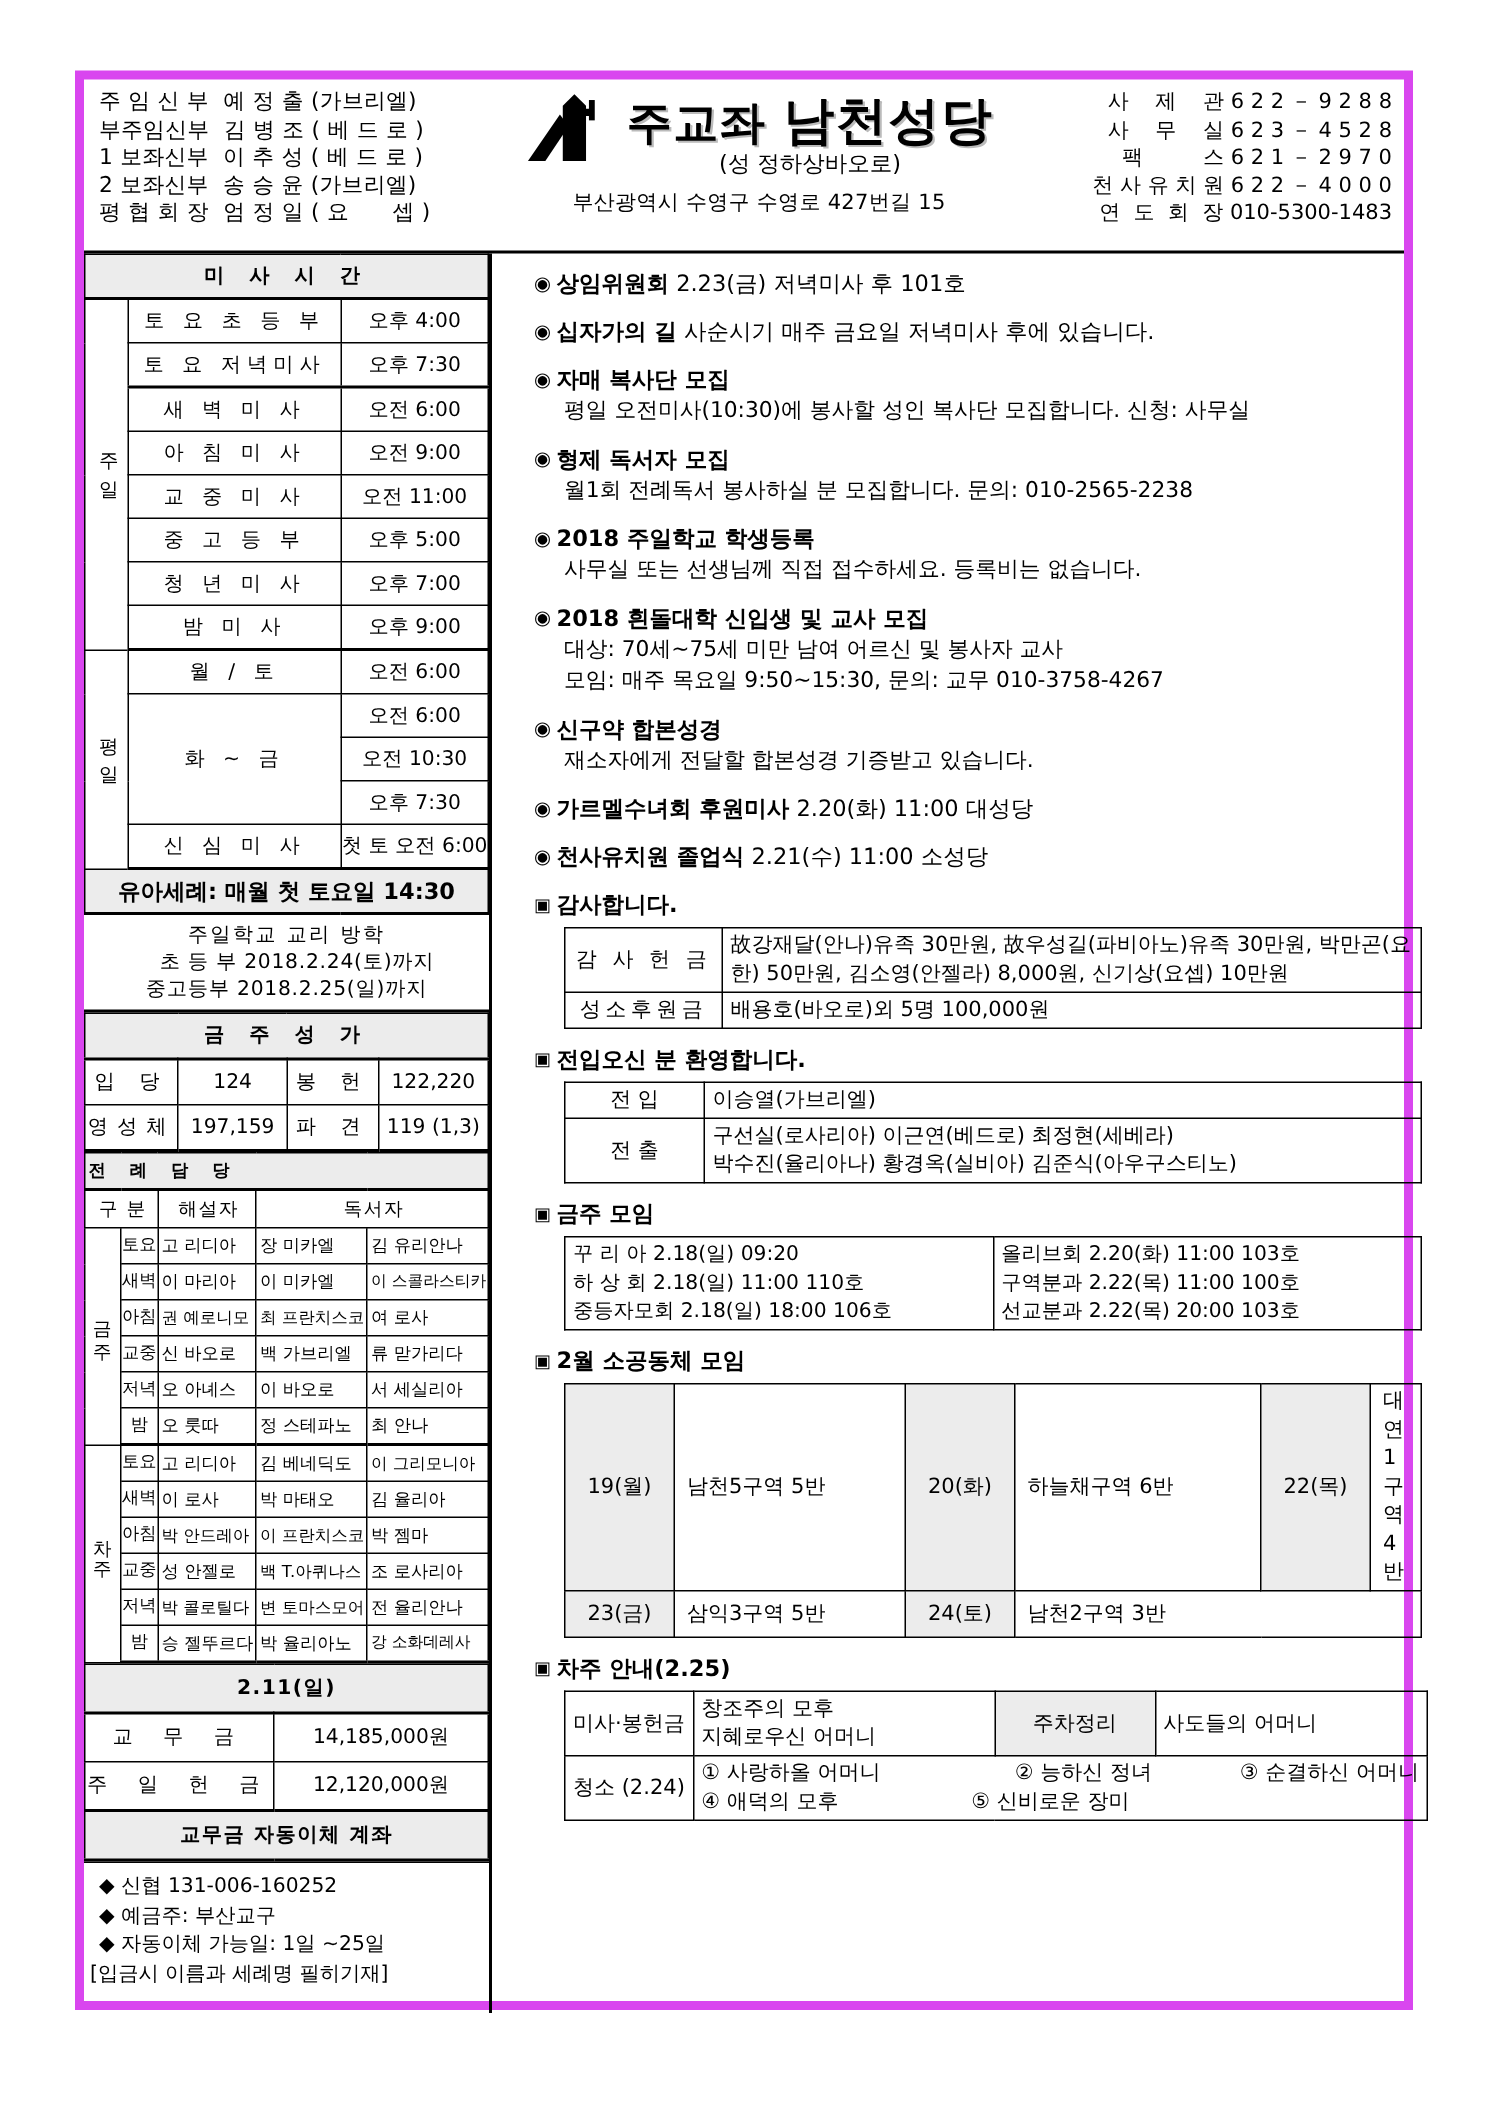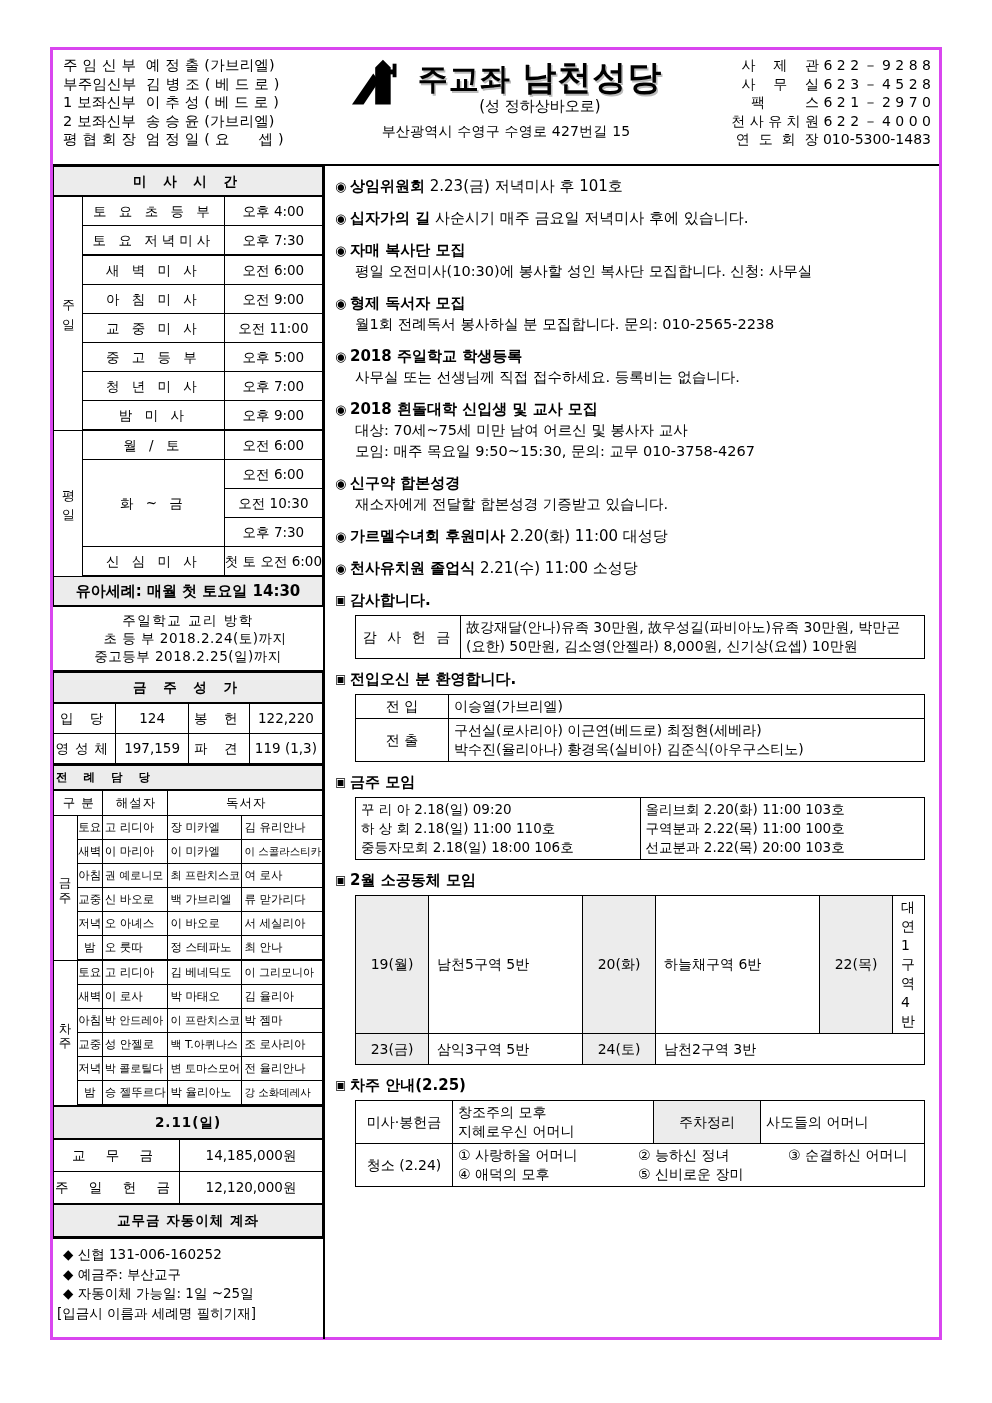--- a/index.html
+++ b/index.html
@@ -7,21 +7,21 @@
     width:992px;height:1403px;
     font-family:"DejaVu Sans","Liberation Sans",sans-serif;
     color:#000;
     -webkit-font-smoothing:none;
   }
   .page{position:relative;width:992px;height:1403px;box-sizing:border-box;}
 
   
   .frame{
     position:absolute;left:50px;top:47px;width:892px;height:1293px;
-    border:3px solid #d946ef;box-sizing:border-box;
+    border:6px solid #d946ef;box-sizing:border-box;
   }
 
   
   .header{
     display:flex;align-items:stretch;
     border-bottom:2px solid #000;
     height:116px;box-sizing:border-box;
   }
   .hdr-left{
     width:278px;padding:6px 0 0 10px;box-sizing:border-box;
@@ -41,21 +41,21 @@
   .ch-title .big{font-size:34px;}
   .ch-sub{font-size:15px;font-weight:normal;margin-top:-4px;letter-spacing:0px;}
   .ch-addr{font-size:14px;margin-top:7px;letter-spacing:.2px;}
   .hdr-right{
     width:258px;padding:6px 8px 0 0;box-sizing:border-box;
     font-size:14px;line-height:18.5px;text-align:right;
   }
   .hdr-right .row{white-space:pre;}
 
   
-  .body{display:flex;align-items:flex-start;height:1173px;}
+  .body{display:flex;align-items:flex-start;height:1173px;gap:18px;}
   .left-col{
     width:272px;flex:none;box-sizing:border-box;
     border-right:2px solid #000;height:100%;
   }
   .right-col{flex:1;box-sizing:border-box;padding:10px 10px 0 10px;}
 
   
   table{border-collapse:collapse;width:100%;}
   td,th{border:1px solid #000;padding:0;}
 
@@ -465,20 +465,24 @@
       <div class="ann-item" style="margin-bottom:2px;">
         <div class="bullet box-ico">▣</div>
         <div class="ann-body"><span class="ann-title">감사합니다.</span></div>
       </div>
       <table class="ctbl" id="thanks-table">
         <tbody>
               <tr>
           <td class="lab">감 사 헌 금</td>
           <td>故강재달(안나)유족 30만원, 故우성길(파비아노)유족 30만원, 박만곤(요한) 50만원, 김소영(안젤라) 8,000원, 신기상(요셉) 10만원</td>
         </tr>
+        <tr>
+          <td class="lab">성소후원금</td>
+          <td>배용호(바오로)외 5명 100,000원</td>
+        </tr>
       </tbody>
           </table>
 
       <div class="ann-item" style="margin:10px 0 2px 0;">
         <div class="bullet box-ico">▣</div>
         <div class="ann-body"><span class="ann-title">전입오신 분 환영합니다.</span></div>
       </div>
       <table class="ctbl" id="transfer-table">
         <tbody>
               <tr>
@@ -551,21 +555,21 @@
             <div class="nowrap">창조주의 모후</div>
             <div class="nowrap">지혜로우신 어머니</div>
           </td>
           <td class="lab shade" style="width:96px;">주차정리</td>
           <td>사도들의 어머니</td>
         </tr>
         <tr>
           <td class="lab">청소 (2.24)</td>
           <td colspan="3">
             <div class="nowrap">
-              <span style="display:inline-block;width:180px;">① 사랑하올 어머니</span><span style="display:inline-block;width:150px;">② 능하신 정녀</span><span>③ 순결하신 어머니</span>
+              <span style="display:inline-block;width:180px;">① 사랑하올 어머니</span><span style="display:inline-block;width:150px;margin-left:29px;">② 능하신 정녀</span><span>③ 순결하신 어머니</span>
             </div>
             <div class="nowrap">
               <span style="display:inline-block;width:180px;">④ 애덕의 모후</span><span>⑤ 신비로운 장미</span>
             </div>
           </td>
         </tr>
       </tbody>
           </table>
 
     </div>

